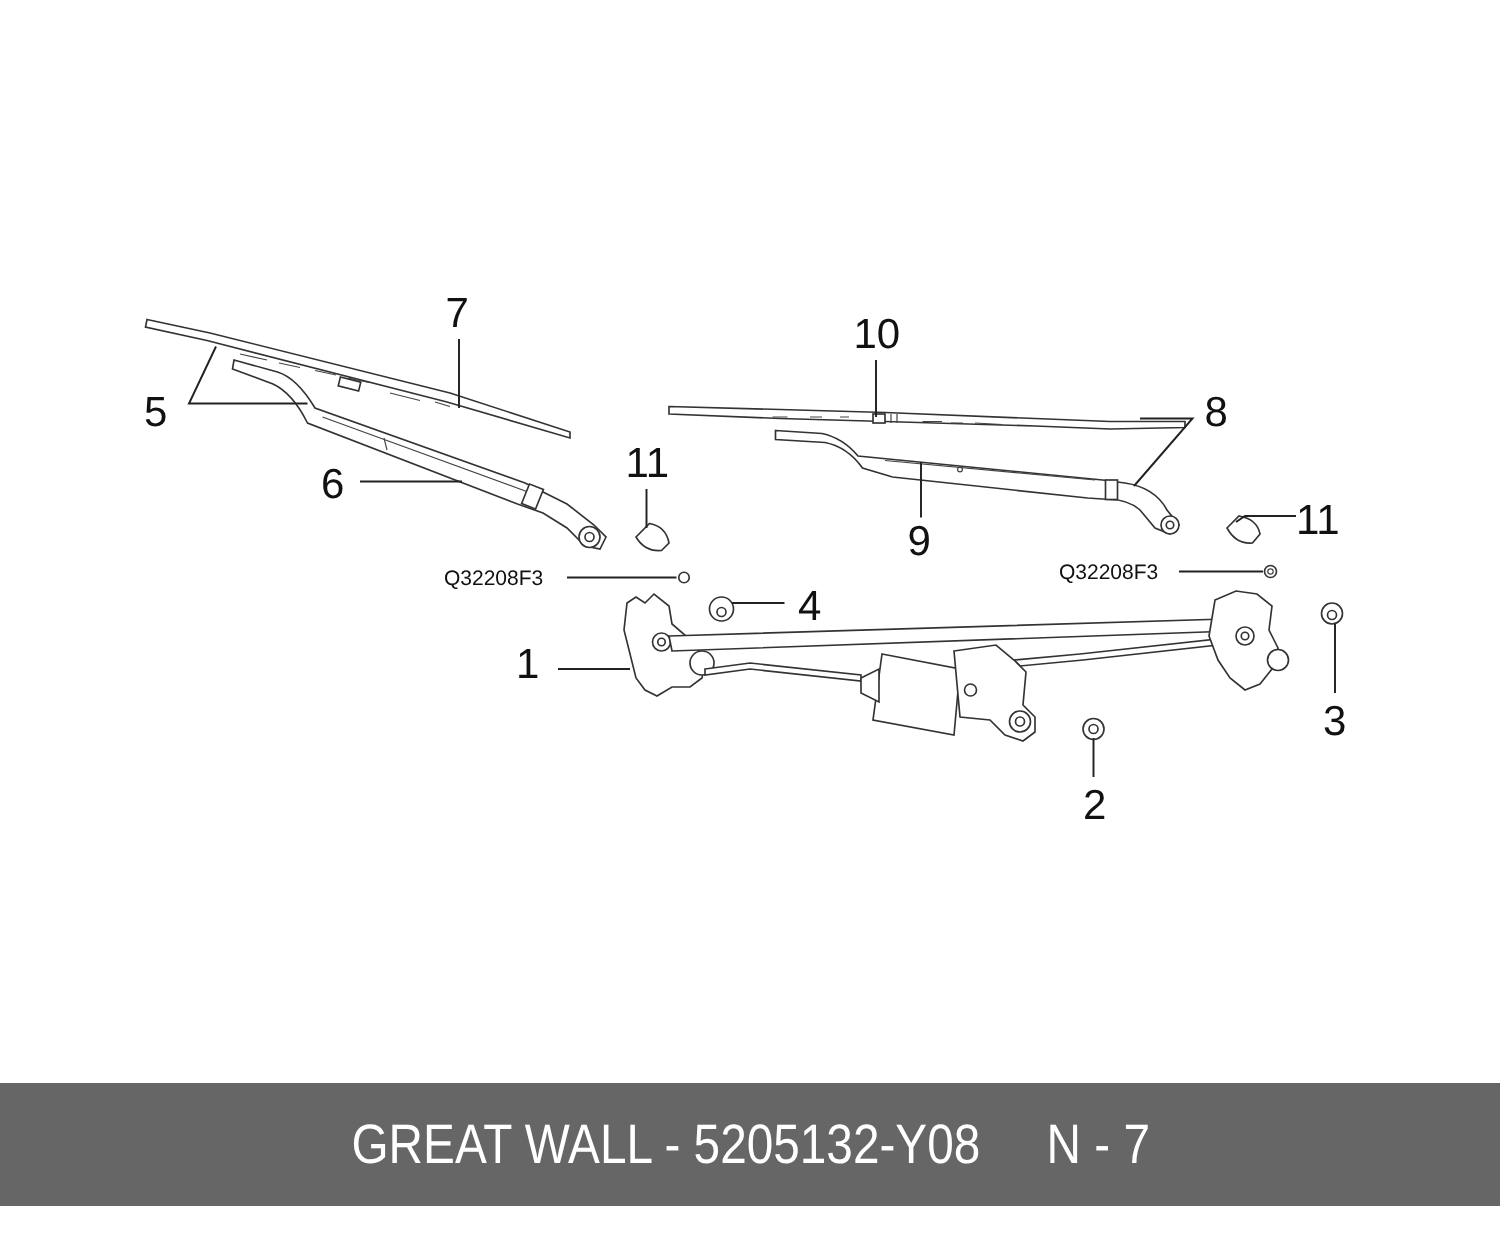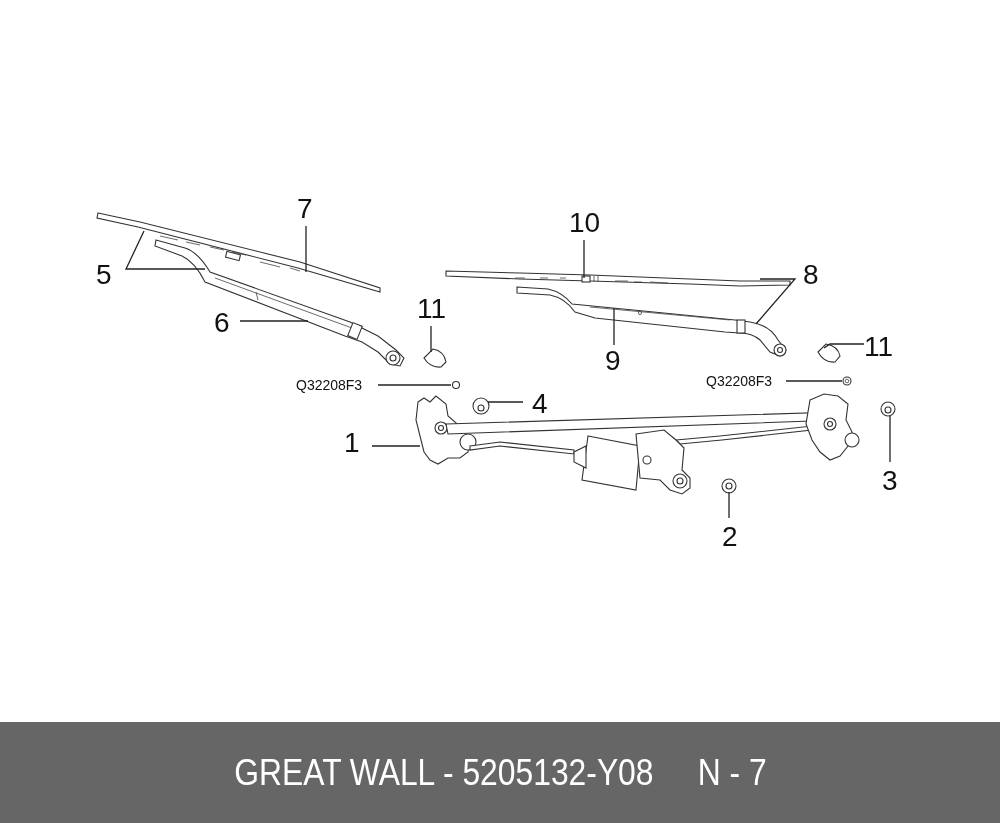--- a/index.html
+++ b/index.html
@@ -1,18 +1,18 @@
 <!DOCTYPE html>
 <html><head>
 <meta charset="utf-8">
 <style>
   html, body { margin:0; padding:0; background:#ffffff; }
   body { width:1000px; height:823px; position:relative; overflow:hidden; font-family:"Liberation Sans", sans-serif; }
   #diagram { position:absolute; left:0; top:0; width:1000px; height:722px; }
-  #footer { position:absolute; left:0; top:722px; width:1000px; height:101px; background:#666666; color:#ffffff;
+  #footer { position:absolute; left:0; top:722px; width:1000px; height:82px; background:#666666; color:#ffffff;
             display:flex; align-items:center; justify-content:center; }
   #footer .caption { font-size:37px; letter-spacing:0px; transform:scaleX(0.86); white-space:pre; font-family:"Liberation Sans", sans-serif; }
   .callout { font-family:"Liberation Sans", sans-serif; font-size:28px; fill:#111; }
   .qlabel { font-family:"Liberation Sans", sans-serif; font-size:14px; fill:#111; }
   .ln { stroke:#222; stroke-width:1.3; fill:none; }
   .part { stroke:#333; stroke-width:1.1; fill:#fff; }
   .thin { stroke:#444; stroke-width:0.8; fill:none; }
 </style>
 </head>
 <body>

